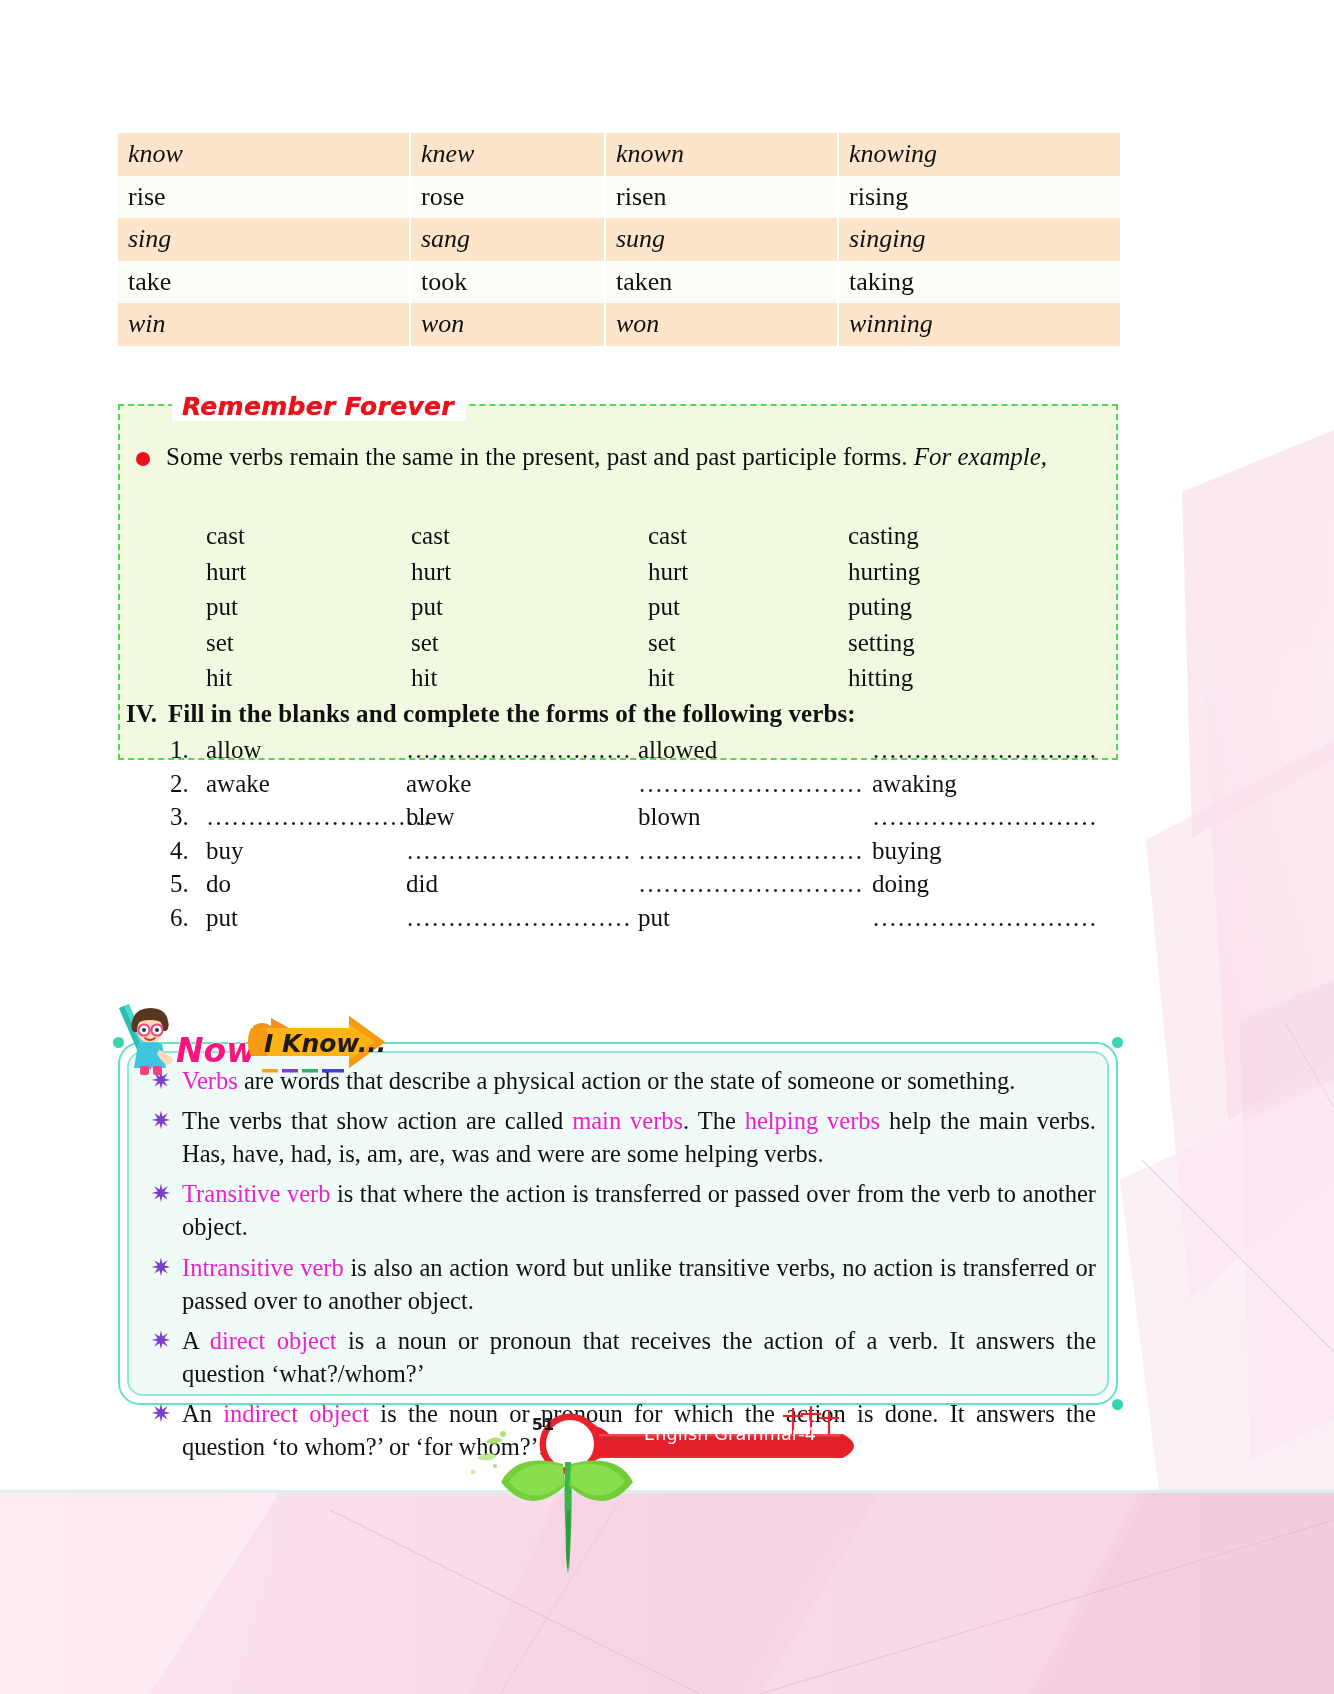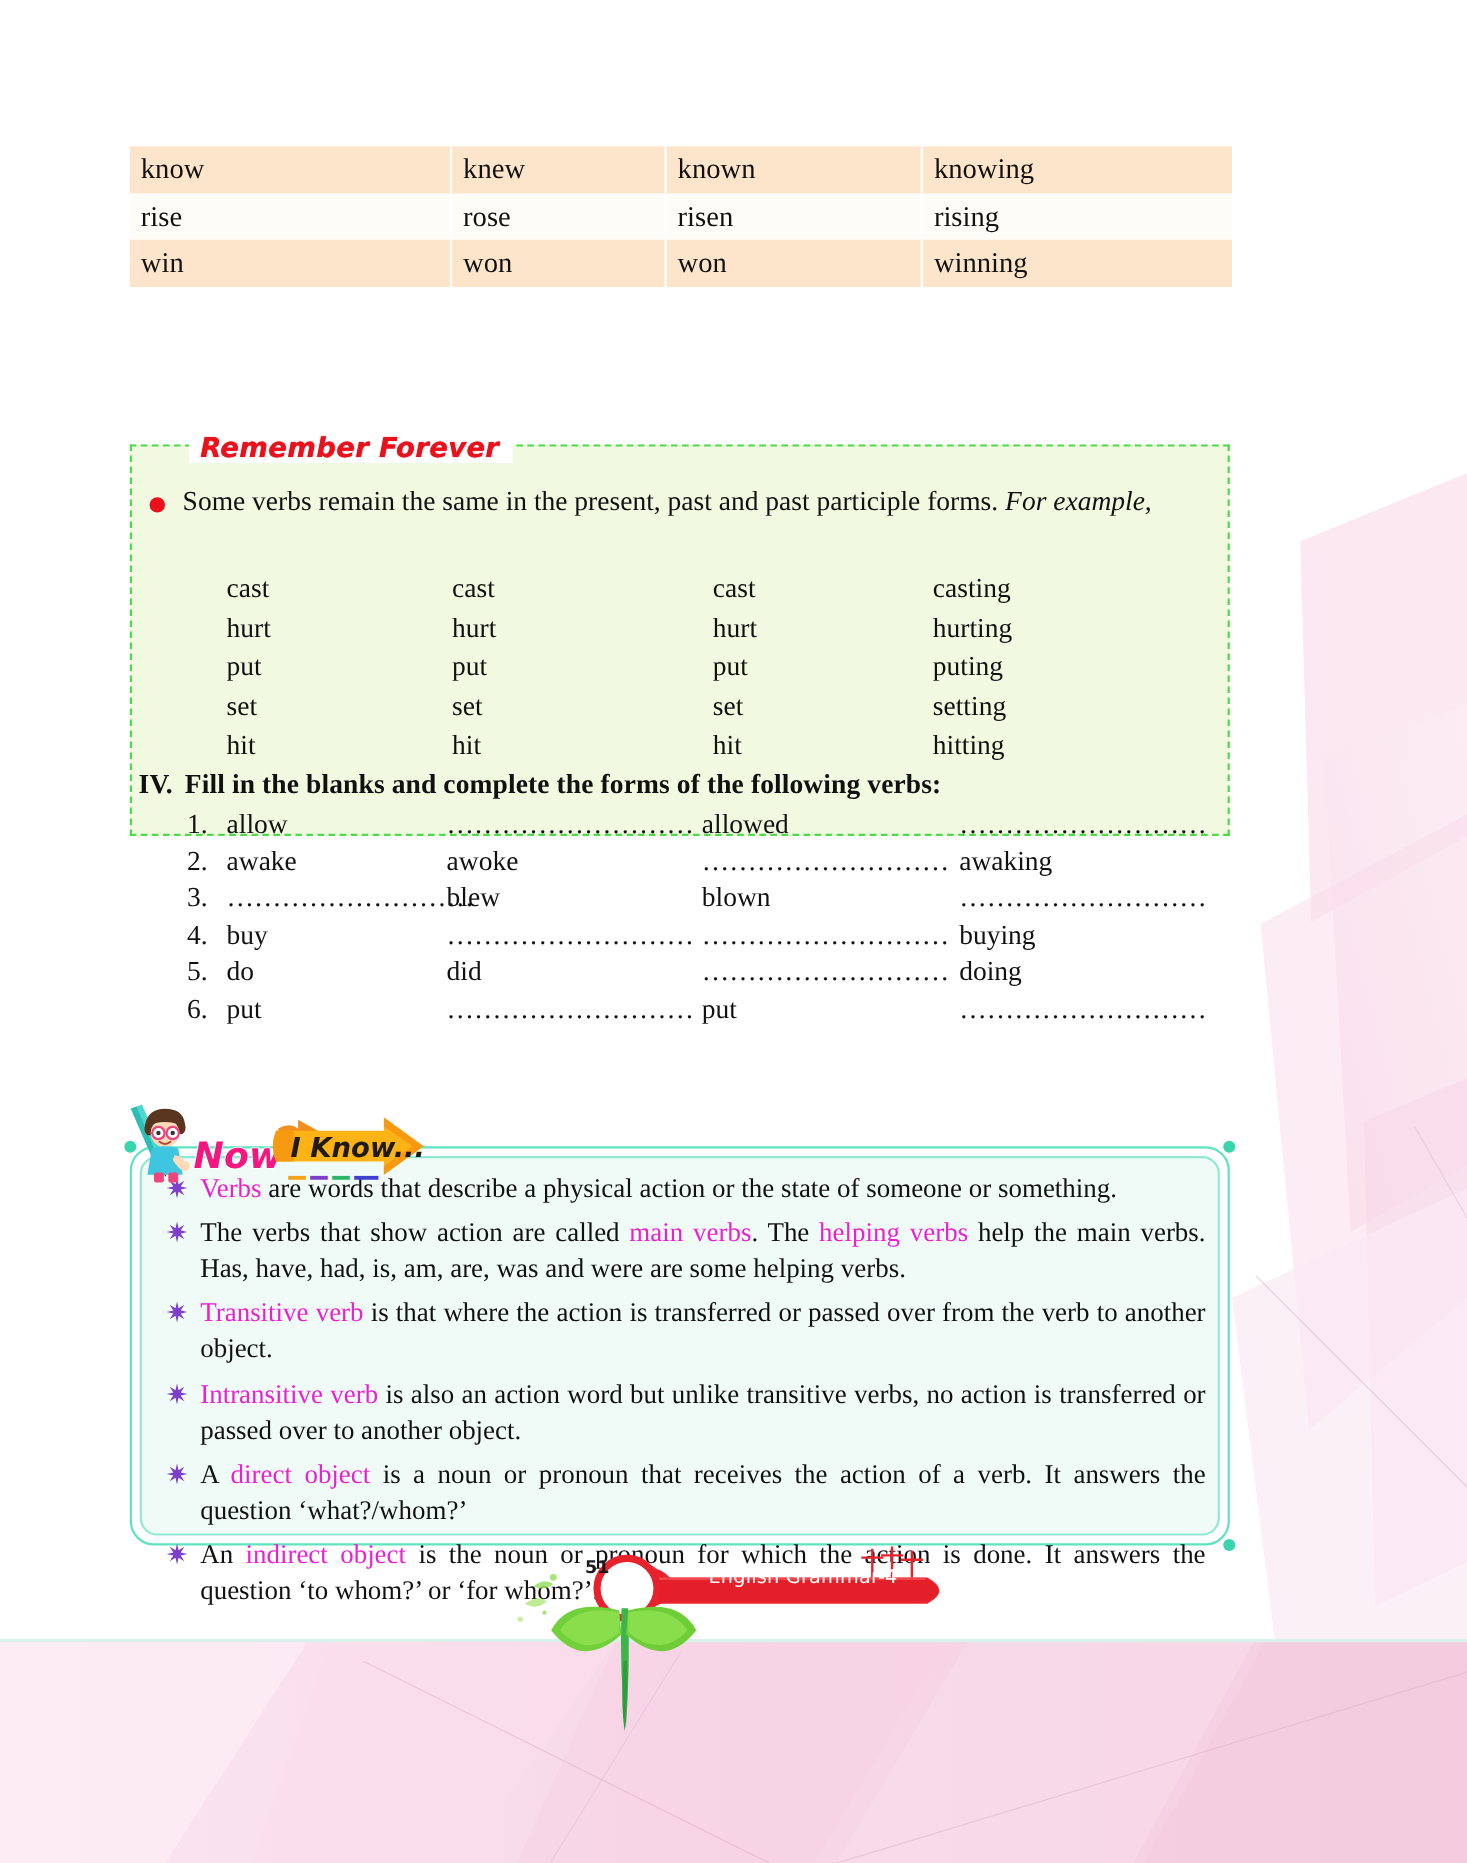--- a/index.html
+++ b/index.html
@@ -25,21 +25,21 @@
   }
   .verb-table td {
     font-size: 26px;
     color:#111;
     padding: 7px 0 7px 10px;
     vertical-align: middle;
     border-right: 2px solid #ffffff;
     line-height: 1.1;
   }
   .verb-table td:last-child { border-right:none; }
-  .verb-table tr.odd td { background:#fce5ca; }
+  .verb-table tr.odd td { background:#fce5ca;font-style:italic; }
   .verb-table tr.even td { background:#fdfcf6; }
   .vt-c1 { width: 292px; }
   .vt-c2 { width: 195px; }
   .vt-c3 { width: 233px; }
   .vt-c4 { width: 282px; margin-left: 16px; }
 
   
   .remember-box {
     position:absolute; left:118px; top:404px; width:1000px; height:356px;
     background:#f1f9e0;
@@ -200,20 +200,32 @@
         <td class="vt-c3">known</td>
         <td class="vt-c4">knowing</td>
       </tr>
       <tr class="even">
         <td class="vt-c1">rise</td>
         <td class="vt-c2">rose</td>
         <td class="vt-c3">risen</td>
         <td class="vt-c4">rising</td>
       </tr>
       <tr class="odd">
+        <td class="vt-c1">sing</td>
+        <td class="vt-c2">sang</td>
+        <td class="vt-c3">sung</td>
+        <td class="vt-c4">singing</td>
+      </tr>
+      <tr class="even">
+        <td class="vt-c1">take</td>
+        <td class="vt-c2">took</td>
+        <td class="vt-c3">taken</td>
+        <td class="vt-c4">taking</td>
+      </tr>
+      <tr class="odd">
         <td class="vt-c1">win</td>
         <td class="vt-c2">won</td>
         <td class="vt-c3">won</td>
         <td class="vt-c4">winning</td>
       </tr>
     </tbody>
   </table>
 
   <div class="remember-box">
 

